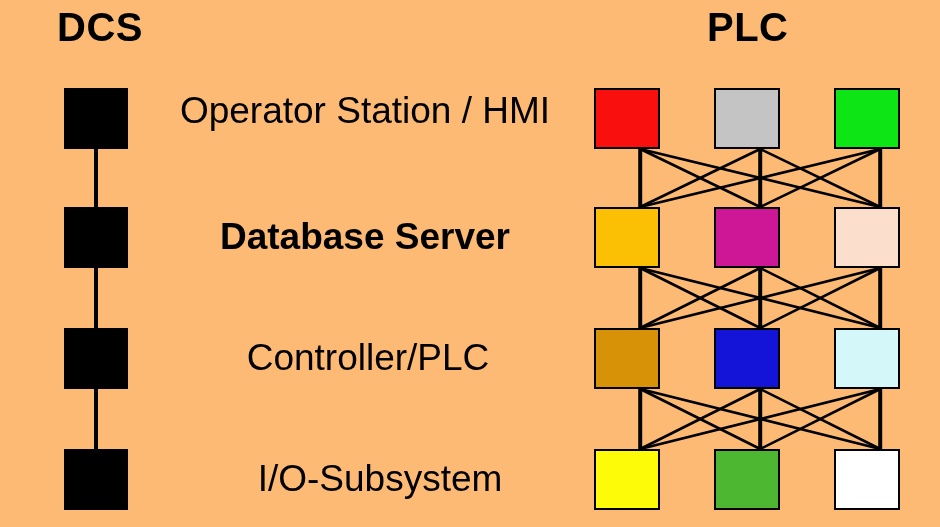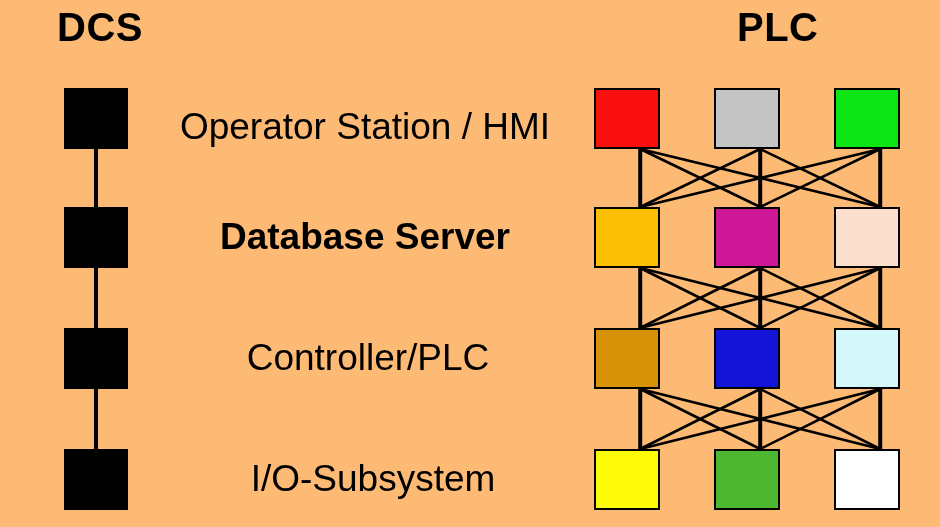--- a/index.html
+++ b/index.html
@@ -19,21 +19,21 @@
     position: absolute;
     font-family: "Liberation Sans", sans-serif;
     font-weight: bold;
     font-size: 40px;
     line-height: 40px;
     color: #000000;
     letter-spacing: 0.5px;
     white-space: nowrap;
   }
   #title-dcs { left: 57px; top: 7px; }
-  #title-plc { left: 737px; top: 7px; }
+  #title-plc { left: 707px; top: 7px; }
 
   .dcs-node {
     position: absolute;
     width: 64px;
     height: 61px;
     background: #000000;
     border: 1px solid #000000;
     box-sizing: border-box;
   }
   .dcs-link {
@@ -79,24 +79,24 @@
   <div id="dcs-layer">
       <div class="dcs-link" style="top: 149px; height: 58px;"></div>
       <div class="dcs-link" style="top: 268px; height: 60px;"></div>
       <div class="dcs-link" style="top: 389px; height: 60px;"></div>
       <div class="dcs-node" style="left: 64px; top: 88px; background: rgb(0, 0, 0);"></div>
       <div class="dcs-node" style="left: 64px; top: 207px; background: rgb(0, 0, 0);"></div>
       <div class="dcs-node" style="left: 64px; top: 328px; background: rgb(0, 0, 0);"></div>
       <div class="dcs-node" style="left: 64px; top: 449px; background: rgb(0, 0, 0);"></div>
     </div>
   <div id="labels-layer">
-      <div class="row-label" style="left: 150px; width: 430px; top: 108px;">Operator Station / HMI</div>
+      <div class="row-label" style="left: 150px; width: 430px; top: 92px;">Operator Station / HMI</div>
       <div class="row-label" style="left: 150px; width: 430px; top: 217.5px; font-weight: bold;">Database Server</div>
       <div class="row-label" style="left: 153px; width: 430px; top: 338.5px;">Controller/PLC</div>
-      <div class="row-label" style="left: 158px; width: 430px; top: 459.5px;">I/O-Subsystem</div>
+      <div class="row-label" style="left: 165px; width: 430px; top: 459.5px;">I/O-Subsystem</div>
     </div>
   <svg id="mesh-layer" viewBox="0 0 940 527" preserveAspectRatio="none">
       <line x1="640.2" y1="149" x2="640.2" y2="207" stroke="#000000" stroke-width="4"></line>
       <line x1="640.2" y1="149" x2="760.2" y2="207" stroke="#000000" stroke-width="2.6"></line>
       <line x1="640.2" y1="149" x2="880.2" y2="207" stroke="#000000" stroke-width="2.6"></line>
       <line x1="760.2" y1="149" x2="640.2" y2="207" stroke="#000000" stroke-width="2.6"></line>
       <line x1="760.2" y1="149" x2="760.2" y2="207" stroke="#000000" stroke-width="4"></line>
       <line x1="760.2" y1="149" x2="880.2" y2="207" stroke="#000000" stroke-width="2.6"></line>
       <line x1="880.2" y1="149" x2="640.2" y2="207" stroke="#000000" stroke-width="2.6"></line>
       <line x1="880.2" y1="149" x2="760.2" y2="207" stroke="#000000" stroke-width="2.6"></line>

